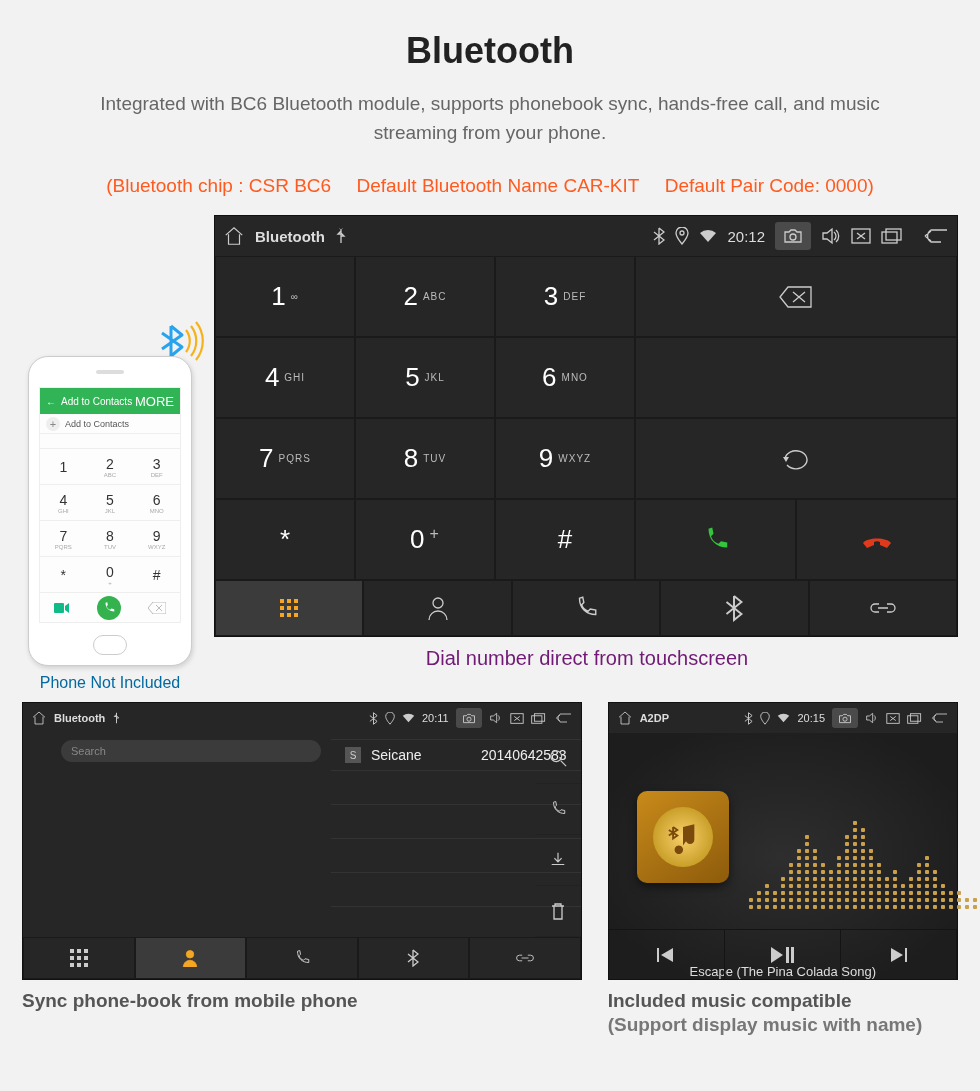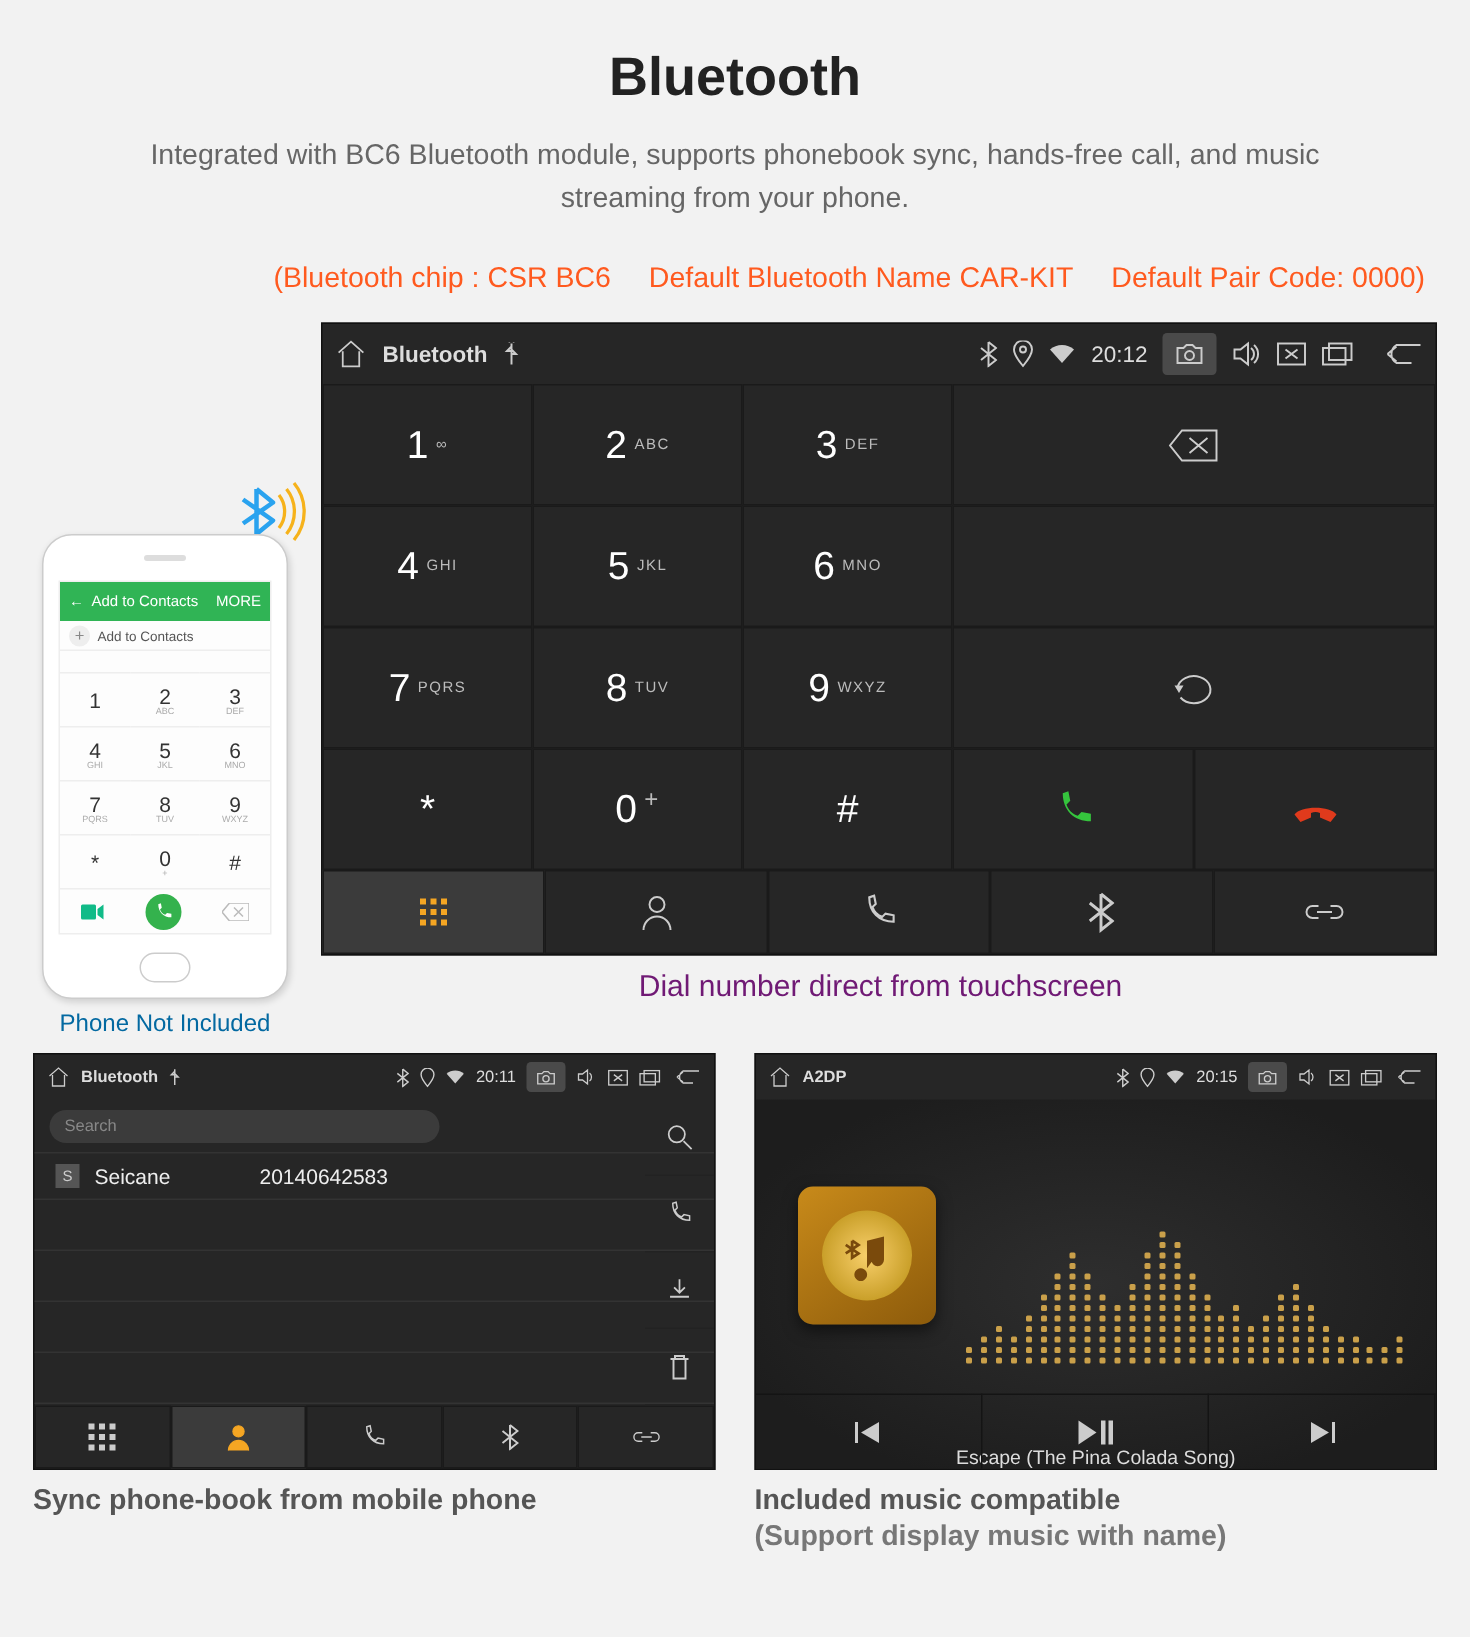--- a/index.html
+++ b/index.html
@@ -20,21 +20,21 @@
     color: #222;
   }
   .subtitle {
     text-align: center;
     font-size: 19px;
     color: #666;
     line-height: 1.5;
     margin: 0 40px 10px 40px;
   }
   .spec-line {
-    text-align: right;
+    text-align: center;
     font-size: 19px;
     color: #ff5a1f;
     margin-bottom: 18px;
     margin-top: 28px;
   }
   .spec-line span { margin: 0 10px; }
   .row1 {
     display: flex;
     align-items: flex-end;
     gap: 14px;
@@ -64,21 +64,21 @@
     background: #fdfdfd;
     border: 1px solid #eee;
     display: flex; flex-direction: column;
   }
   .ph-header {
     height: 26px; background: #30b455; color: #fff;
     display: flex; align-items: center; padding: 0 6px;
     font-size: 10px;
   }
   .ph-header .arrow { margin-right: 5px; }
-  .ph-header .more { margin-left: auto; font-size: 10px; }
+  .ph-header .more { margin-left: auto; font-size: 13px; }
   .ph-addbar {
     height: 20px; display: flex; align-items: center; padding: 0 6px;
     font-size: 9px; color: #555; border-bottom: 1px solid #eee;
   }
   .ph-addbar .plusc {
     width: 14px; height: 14px; border-radius: 50%; background: #eee;
     display: inline-flex; align-items: center; justify-content: center;
     font-size: 11px; color: #888; margin-right: 5px;
   }
   .ph-blank { flex: 0 0 14px; }
@@ -179,21 +179,21 @@
   .caption .sub { display: block; font-size: 19px; color: #777; margin-top: 2px;}
   .caption-center { text-align: center; font-size: 20px; color: #701a75; margin: 10px 0 22px 0;}
 
   .row2 {
     display: flex; gap: 26px; padding: 0 2px;
   }
   .col2 { flex: 1; }
   .hu-sub { height: 278px; width: 100%; }
 
   
-  .pb-body { flex: 1; display: flex; flex-direction: column; }
+  .pb-body { flex: 1; display: flex; flex-direction: row; padding-left: 28px; }
   .pb-search {
     margin: 7px 10px 0 10px;
     height: 22px; background: #3b3b3b; border-radius: 11px;
     color: #888; font-size: 11px; display: flex; align-items: center; padding: 0 10px;
     width: 260px;
   }
   .pb-row {
     display: flex; align-items: center; padding: 7px 14px;
     border-bottom: 1px solid #333; font-size: 14px; color: #eee;
   }

